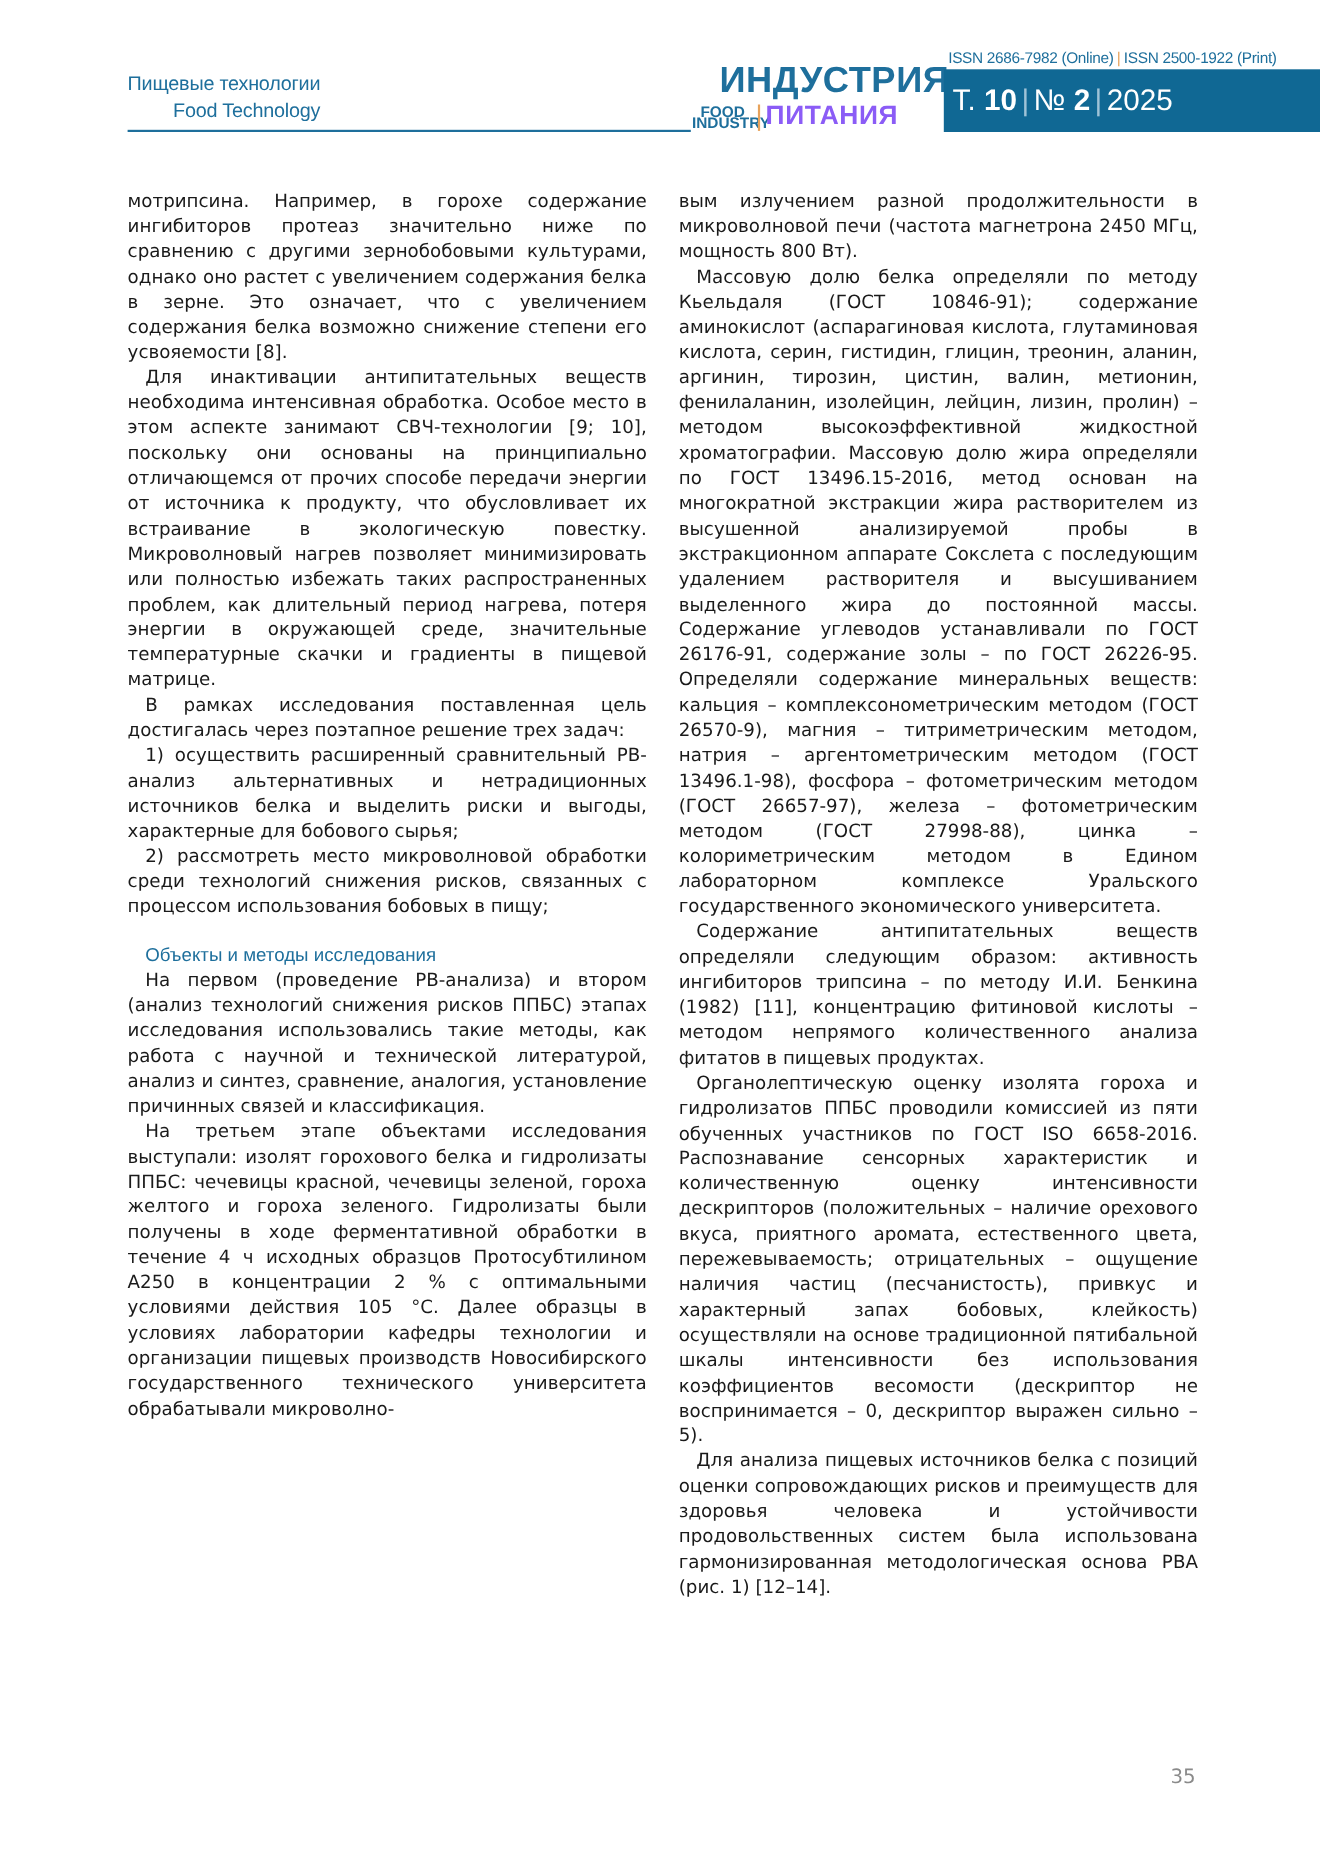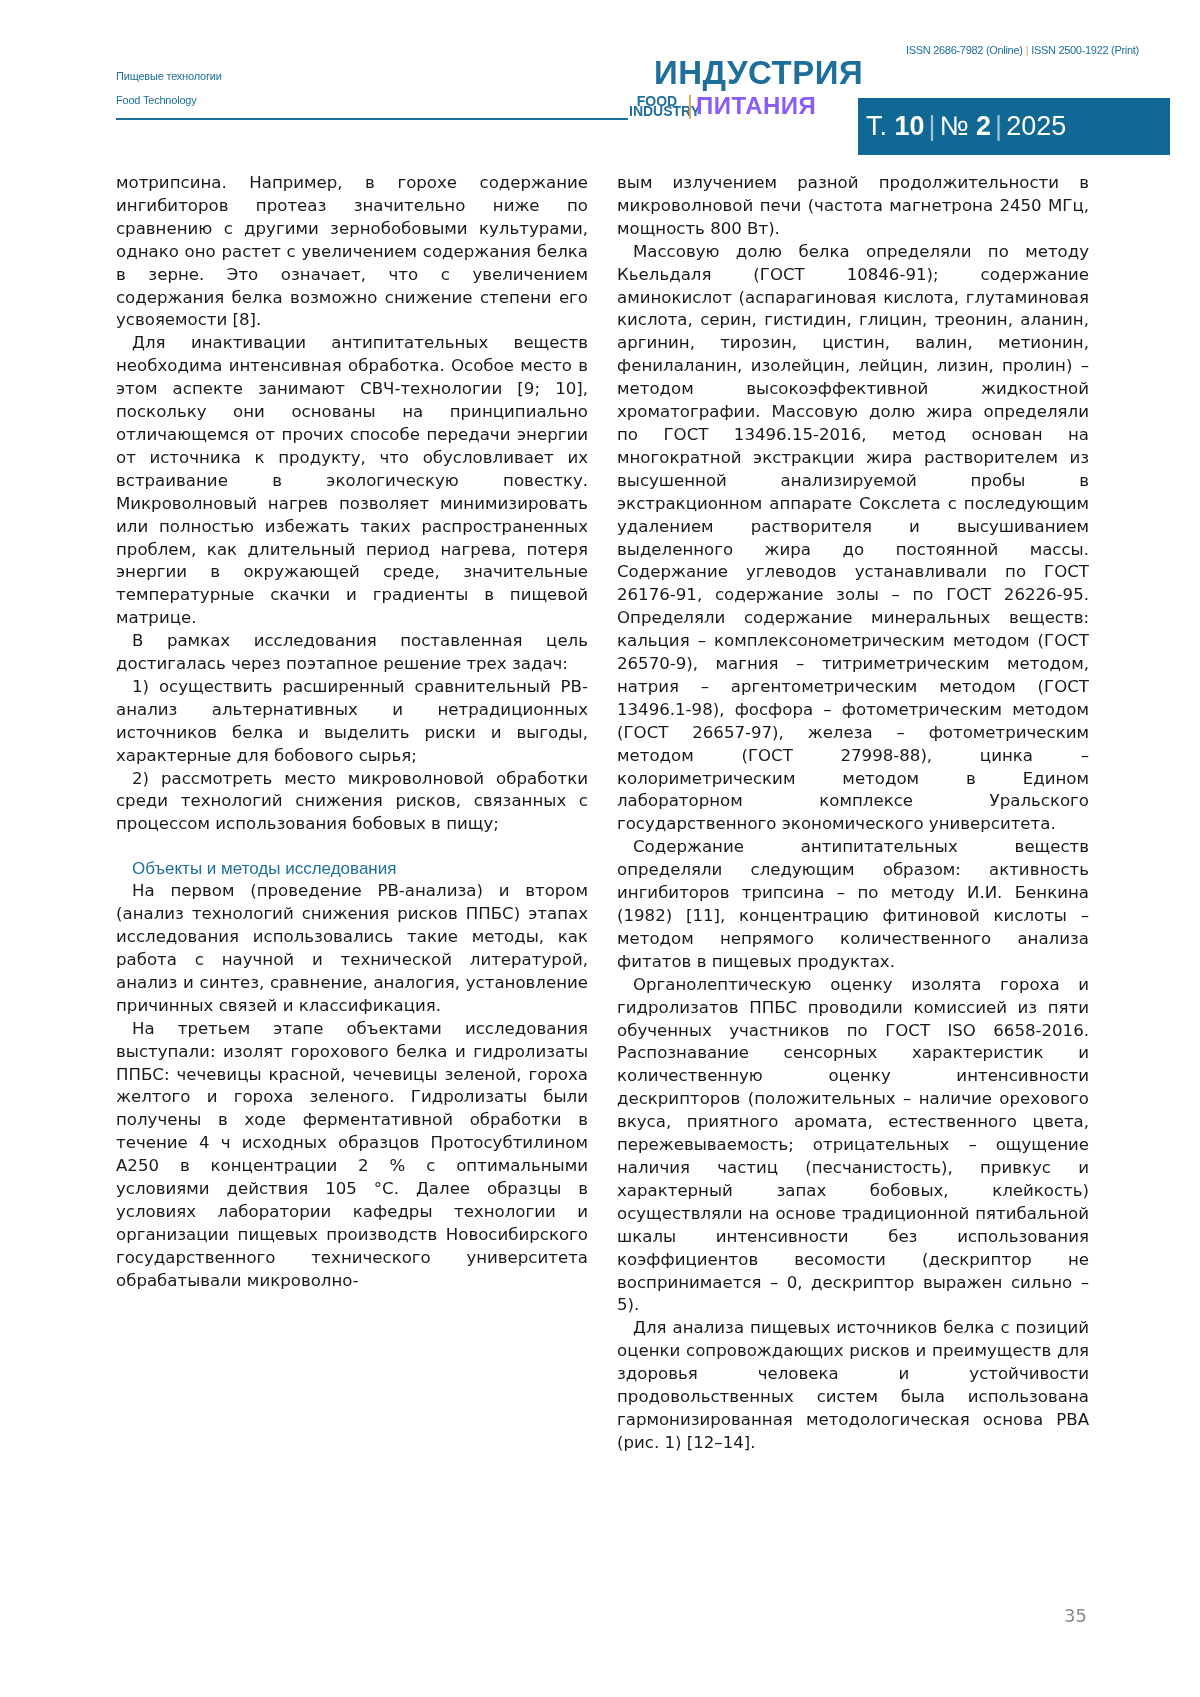--- a/index.html
+++ b/index.html
@@ -1,37 +1,37 @@
 <!DOCTYPE html>
 <html><head>
 <meta charset="utf-8">
 <style>
   html, body { margin: 0; padding: 0; background: #ffffff; }
   body { width: 1200px; height: 1697px; position: relative; overflow: hidden;
          font-family: "DejaVu Sans", sans-serif; color: #1a1a1a; }
 
   .section-label { position: absolute; left: 116px; top: 64px; color: #1e6f9c;
-    font-family: "Liberation Sans", sans-serif; font-size: 11px; line-height: 24px; letter-spacing: -0.2px; }
+    font-family: "Liberation Sans", sans-serif; font-size: 18px; line-height: 24px; letter-spacing: -0.2px; text-align: right; }
   .header-rule { position: absolute; left: 116px; top: 118px; width: 512px; height: 2px; background: #1e6f9c; }
 
-  .issn { position: absolute; left: 906px; top: 44px; font-family: "Liberation Sans", sans-serif;
-    font-size: 11px; color: #1e6f9c; letter-spacing: -0.3px; white-space: nowrap; }
+  .issn { position: absolute; left: 862px; top: 44px; font-family: "Liberation Sans", sans-serif;
+    font-size: 14px; color: #1e6f9c; letter-spacing: -0.3px; white-space: nowrap; }
   .issn .sep { color: #e7a25b; margin: 0 3px; }
 
   .logo-top { position: absolute; left: 654px; top: 56px; font-family: "Liberation Sans", sans-serif;
     font-weight: bold; font-size: 33px; line-height: 33px; color: #1e6f9c; letter-spacing: 0.5px; }
   .logo-bottom { position: absolute; left: 696px; top: 89px; font-family: "Liberation Sans", sans-serif;
     font-weight: bold; font-size: 24px; line-height: 33px; color: #8b5cf6; letter-spacing: 0.5px; }
   .logo-small { position: absolute; left: 629px; top: 96px; font-family: "Liberation Sans", sans-serif;
     font-weight: bold; font-size: 14px; line-height: 10px; color: #1e6f9c; text-align: center; width: 56px; }
   .logo-small-bar { position: absolute; left: 689px; top: 95px; width: 2px; height: 24px; background: #e7a25b; }
 
-  .issue-box { position: absolute; left: 858px; top: 63px; width: 312px; height: 57px; background: #106894;
+  .issue-box { position: absolute; left: 858px; top: 63px; width: 342px; height: 57px; background: #106894;
     color: #ffffff; font-family: "Liberation Sans", sans-serif; font-size: 27px; line-height: 57px; padding-left: 8px;
-    box-sizing: border-box; white-space: nowrap; margin-top: 35px; }
+    box-sizing: border-box; white-space: nowrap; }
   .issue-box b { font-weight: bold; }
   .issue-box .bar { color: #9fc3d7; margin: 0 4px; font-weight: normal; }
 
   .col { position: absolute; top: 172px; width: 472px; font-size: 16.6px; line-height: 22.9px;
     text-align: justify; hyphens: manual; }
   .col.left { left: 116px; }
   .col.right { left: 617px; }
   .col p { margin: 0; text-indent: 16px; }
   .col p.noindent { text-indent: 0; }
   .col h3 { margin: 22px 0 0 16px; font-family: "Liberation Sans", sans-serif; font-weight: normal;

